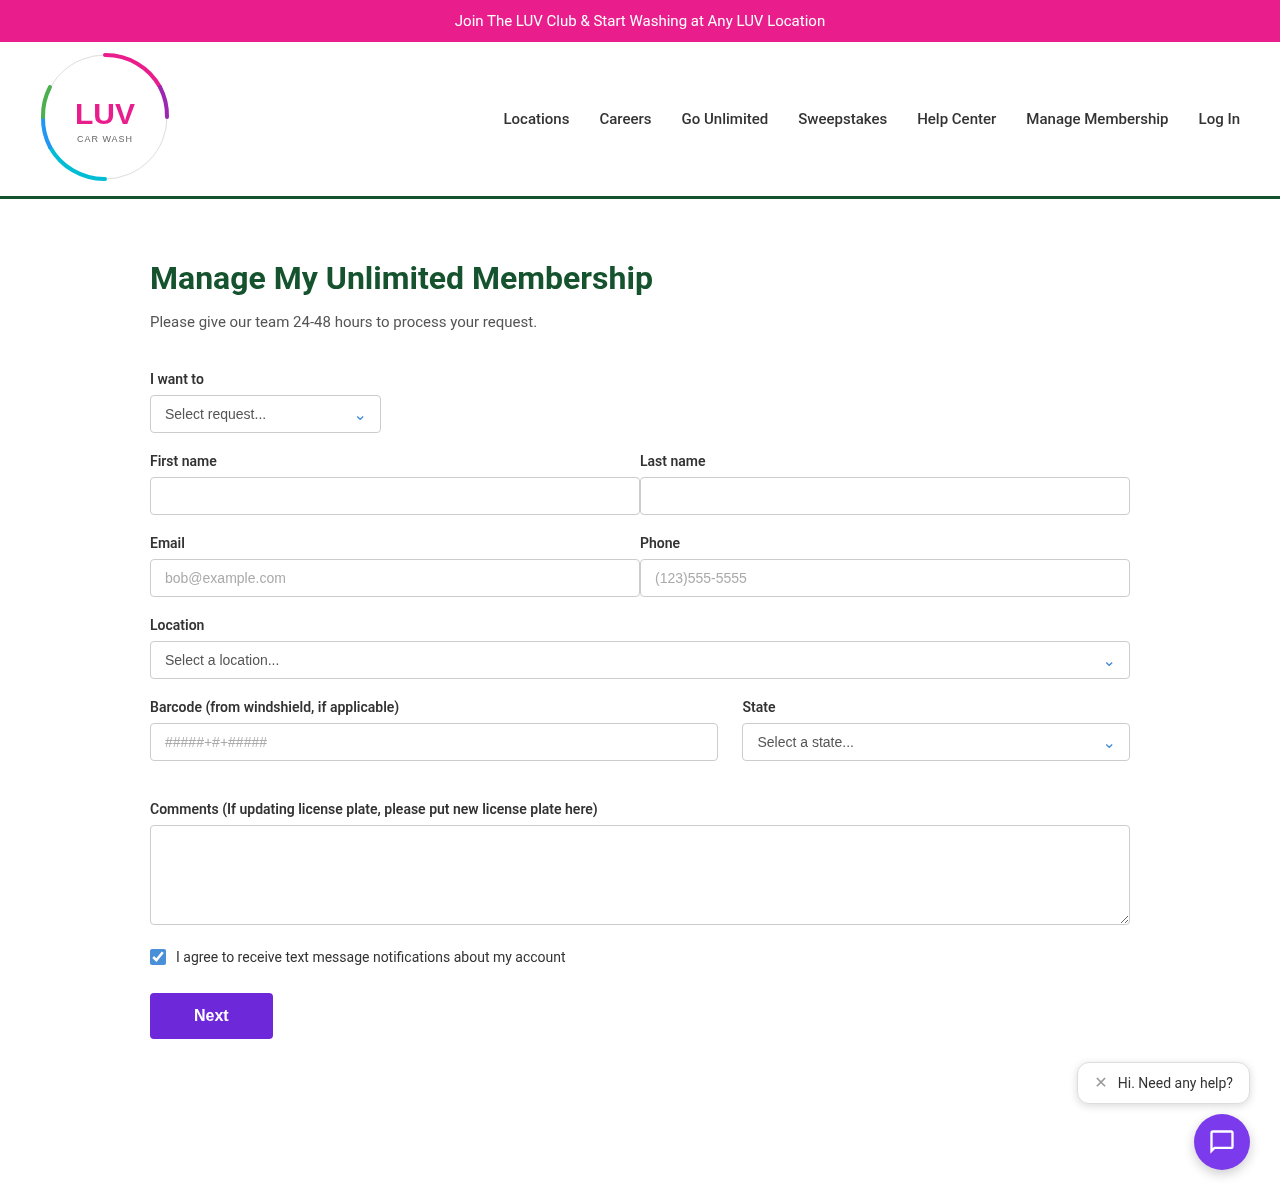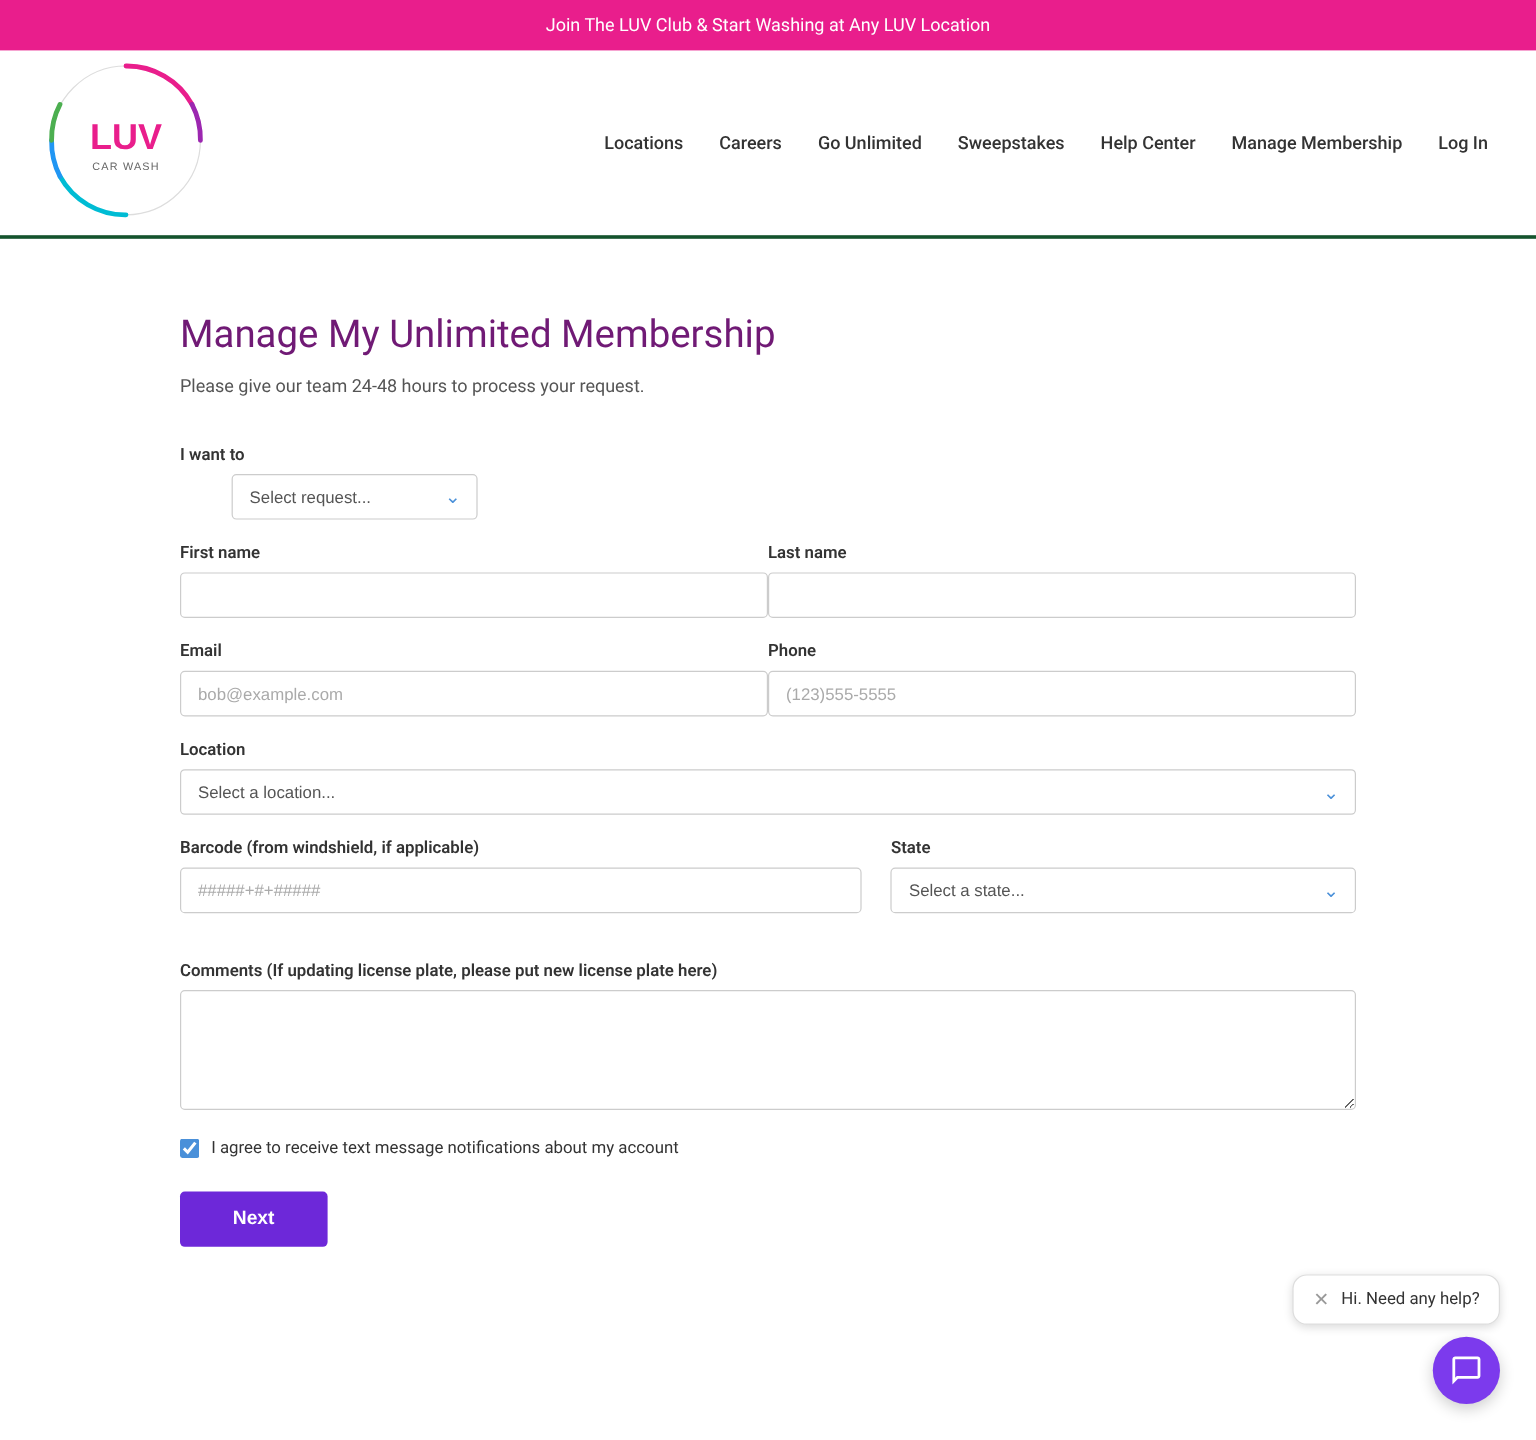--- a/index.html
+++ b/index.html
@@ -43,22 +43,22 @@
 
     
     .main {
       max-width: 1060px;
       margin: 0 auto;
       padding: 60px 40px 80px;
     }
 
     .page-title {
       font-size: 32px;
-      font-weight: 400;
-      color: #701a75;
+      font-weight: 700;
+      color: #14532d;
       margin-bottom: 16px;
     }
     .page-subtitle {
       font-size: 15px;
       color: #555;
       margin-bottom: 40px;
     }
 
     .field-label {
       display: block;
@@ -124,22 +124,21 @@
       right: 14px;
       top: 50%;
       transform: translateY(-50%);
       pointer-events: none;
       color: #4a90d9;
       font-size: 16px;
     }
 
     
     .i-want-to-wrapper {
-      width: 205px;
-      margin-left: 43px;
+      width: 231px;
     }
 
     
     .three-col-row {
       display: flex;
       gap: 24px;
       margin-bottom: 20px;
       align-items: flex-start;
     }
     .three-col-row .field-group:first-child {

